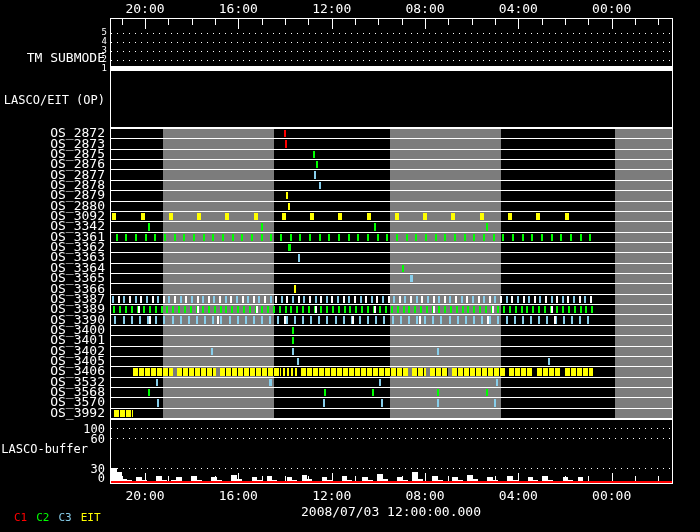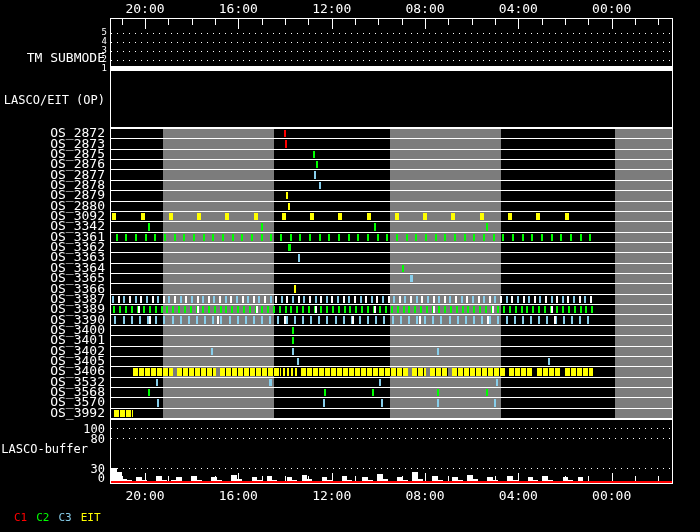--- a/index.html
+++ b/index.html
@@ -18,20 +18,21 @@
   #timestamp{left:110px;width:562px;text-align:center;top:505px;}
   #legend{left:14px;top:512px;display:flex;gap:9px;}
 </style>
 </head>
 <body>
 
 <div id="stage">
   <div id="tm-title" class="t s13 right abs">TM SUBMODE</div>
   <div id="op-title" class="t s12 right abs">LASCO/EIT (OP)</div>
   <div id="buffer-title" class="t s12 right abs">LASCO-buffer</div>
+  <div id="timestamp" class="t s13 abs">2008/07/03 12:00:00.000</div>
   <div id="legend" class="abs">
       <span class="t s11" style="color: rgb(255, 0, 0);">C1</span>
       <span class="t s11" style="color: rgb(0, 255, 0);">C2</span>
       <span class="t s11" style="color: rgb(135, 206, 235);">C3</span>
       <span class="t s11" style="color: rgb(255, 255, 0);">EIT</span>
     </div>
 <div style="position: absolute; left: 110px; top: 18px; width: 563px; height: 1px; background: rgb(255, 255, 255);"></div>
     <div style="position: absolute; left: 121.69px; top: 18px; width: 1px; height: 7px; background: rgb(255, 255, 255);"></div>
     <div style="position: absolute; left: 145.024px; top: 18px; width: 1px; height: 7px; background: rgb(255, 255, 255);"></div>
     <div style="position: absolute; left: 168.358px; top: 18px; width: 1px; height: 7px; background: rgb(255, 255, 255);"></div>
@@ -530,21 +531,21 @@
     <div style="position: absolute; left: 493.97px; top: 399.286px; width: 2px; height: 7.35714px; background: rgb(135, 206, 235);"></div>
     <div style="position: absolute; left: 110px; top: 407.643px; width: 562px; height: 10.3571px;"></div>
     <div class="t abs s13" style="position: absolute; left: 0px; top: 405.821px; width: 105px; text-align: right;">OS_3992</div>
     <div style="position: absolute; left: 113.934px; top: 409.643px; width: 19.108px; height: 7.35714px; background: repeating-linear-gradient(to right, rgb(255, 255, 0) 0px, rgb(255, 255, 0) 5px, rgb(0, 0, 0) 5px, rgb(0, 0, 0) 6px);"></div>
     <div style="position: absolute; left: 110px; top: 419px; width: 563px; height: 1px; background: rgb(255, 255, 255);"></div>
     <div style="position: absolute; left: 110px; top: 483px; width: 563px; height: 1px; background: rgb(255, 255, 255);"></div>
     <div style="position: absolute; left: 111px; top: 428px; width: 561px; height: 1px; background: repeating-linear-gradient(to right, rgb(255, 255, 255) 0px, rgb(255, 255, 255) 1px, transparent 1px, transparent 6px);"></div>
     <div style="position: absolute; left: 111px; top: 438px; width: 561px; height: 1px; background: repeating-linear-gradient(to right, rgb(255, 255, 255) 0px, rgb(255, 255, 255) 1px, transparent 1px, transparent 6px);"></div>
     <div style="position: absolute; left: 111px; top: 468px; width: 561px; height: 1px; background: repeating-linear-gradient(to right, rgb(255, 255, 255) 0px, rgb(255, 255, 255) 1px, transparent 1px, transparent 6px);"></div>
     <div class="t abs s12" style="position: absolute; left: 70px; top: 423px; width: 35px; text-align: right;">100</div>
-    <div class="t abs s12" style="position: absolute; left: 70px; top: 433px; width: 35px; text-align: right;">80</div>
+    <div class="t abs s12" style="position: absolute; left: 70px; top: 433px; width: 35px; text-align: right;">60</div>
     <div class="t abs s12" style="position: absolute; left: 70px; top: 463px; width: 35px; text-align: right;">30</div>
     <div class="t abs s12" style="position: absolute; left: 70px; top: 472px; width: 35px; text-align: right;">0</div>
     <div style="position: absolute; left: 111px; top: 468px; width: 5.61831px; height: 15px; background: rgb(255, 255, 255);"></div>
     <div style="position: absolute; left: 116.018px; top: 472px; width: 5.61831px; height: 11px; background: rgb(255, 255, 255);"></div>
     <div style="position: absolute; left: 121.037px; top: 478.5px; width: 5.61831px; height: 4.5px; background: rgb(255, 255, 255);"></div>
     <div style="position: absolute; left: 126.055px; top: 480px; width: 5.61831px; height: 3px; background: rgb(255, 255, 255);"></div>
     <div style="position: absolute; left: 131.073px; top: 480.5px; width: 5.61831px; height: 2.5px; background: rgb(255, 255, 255);"></div>
     <div style="position: absolute; left: 136.092px; top: 476.5px; width: 5.61831px; height: 6.5px; background: rgb(255, 255, 255);"></div>
     <div style="position: absolute; left: 141.11px; top: 480px; width: 5.61831px; height: 3px; background: rgb(255, 255, 255);"></div>
     <div style="position: absolute; left: 146.128px; top: 481px; width: 5.61831px; height: 2px; background: rgb(255, 255, 255);"></div>

